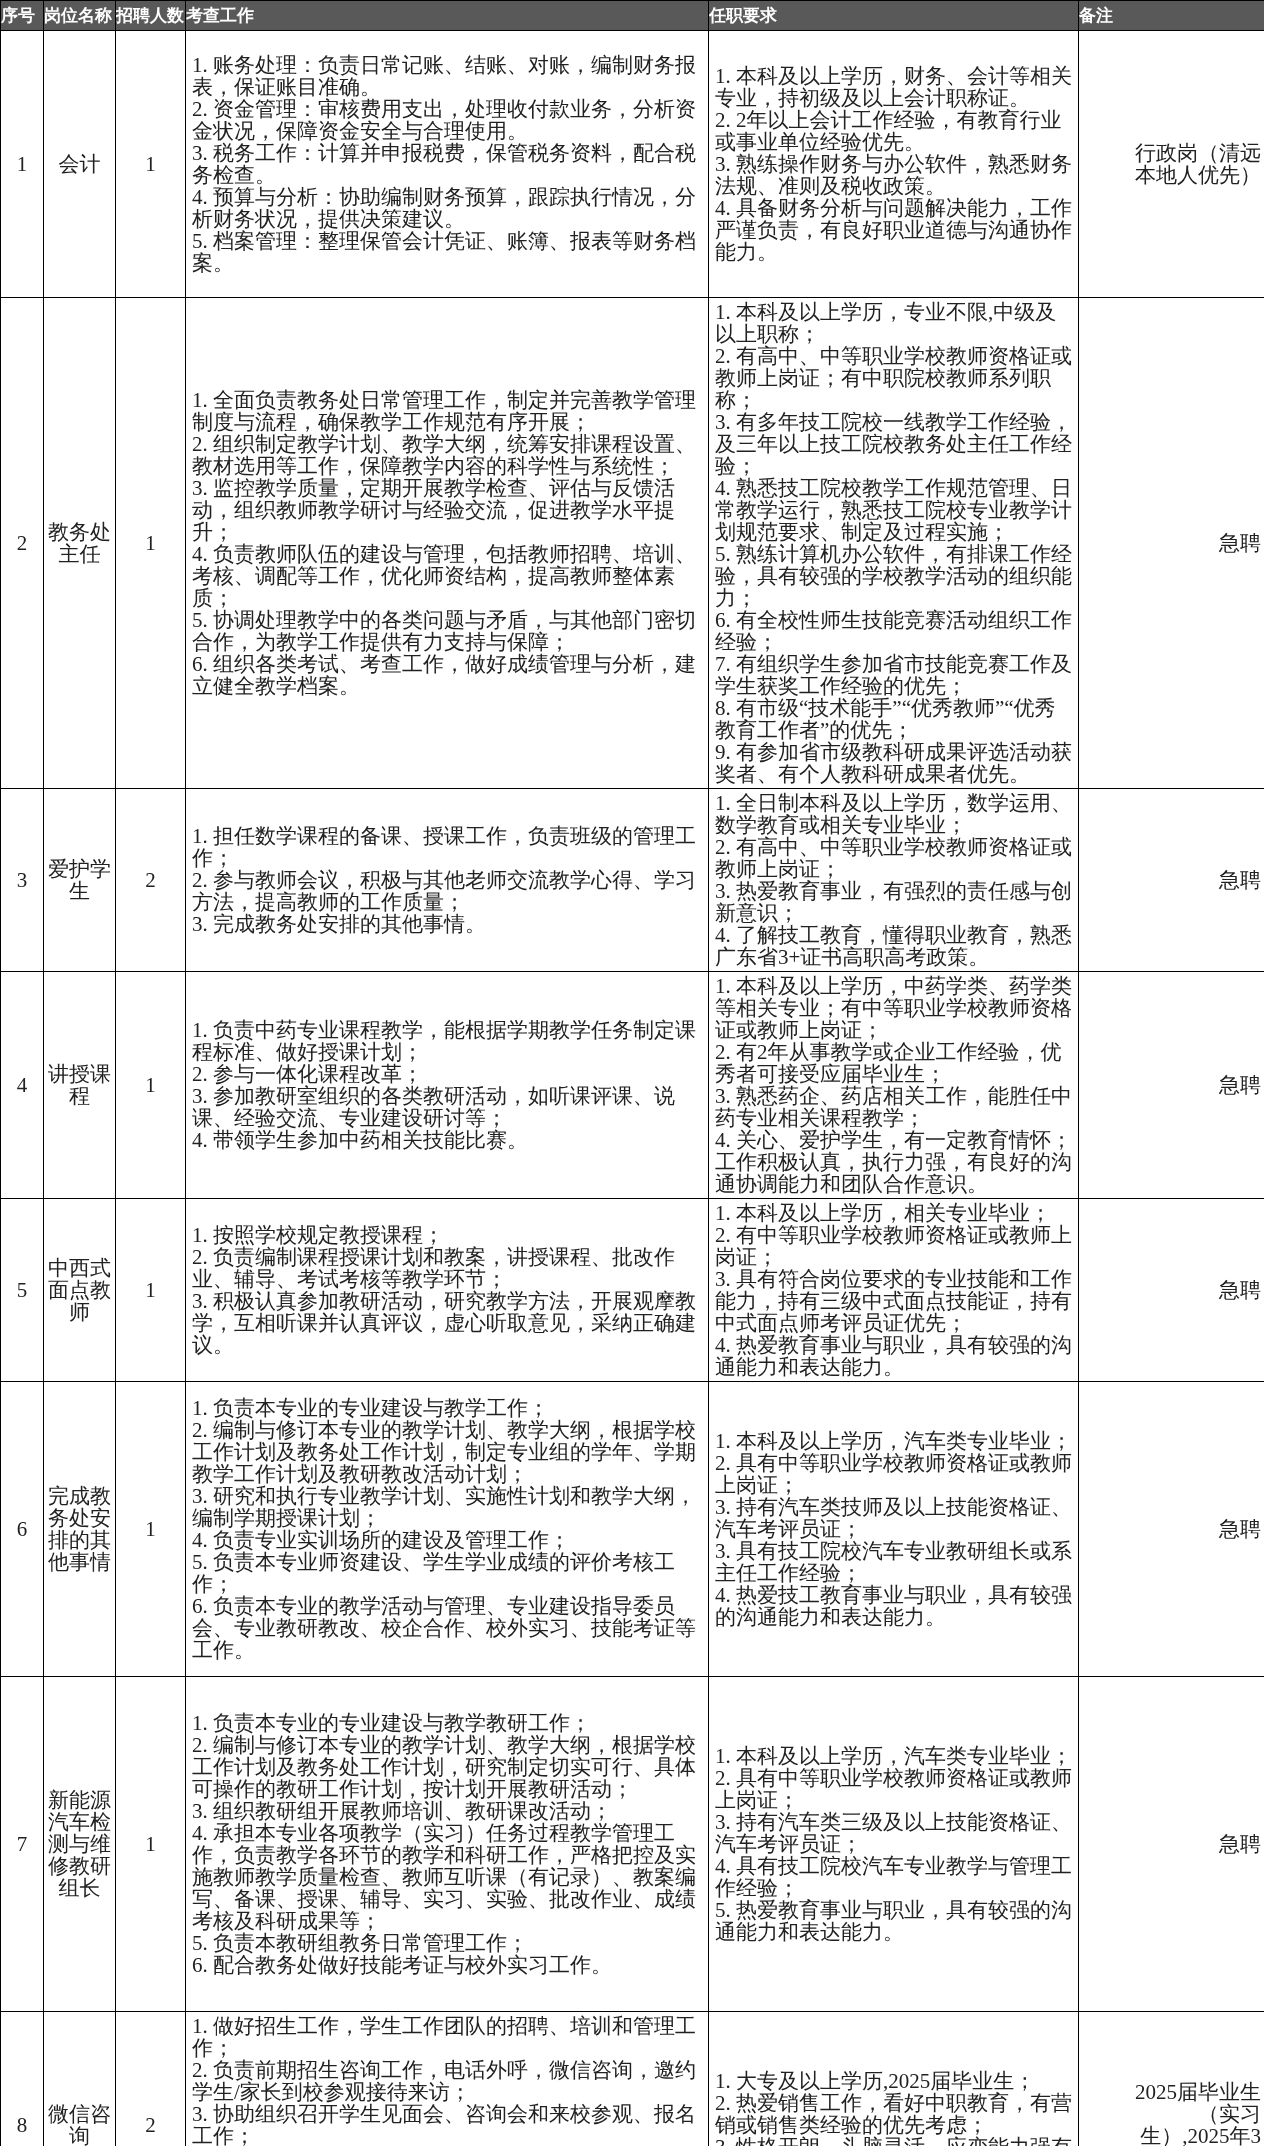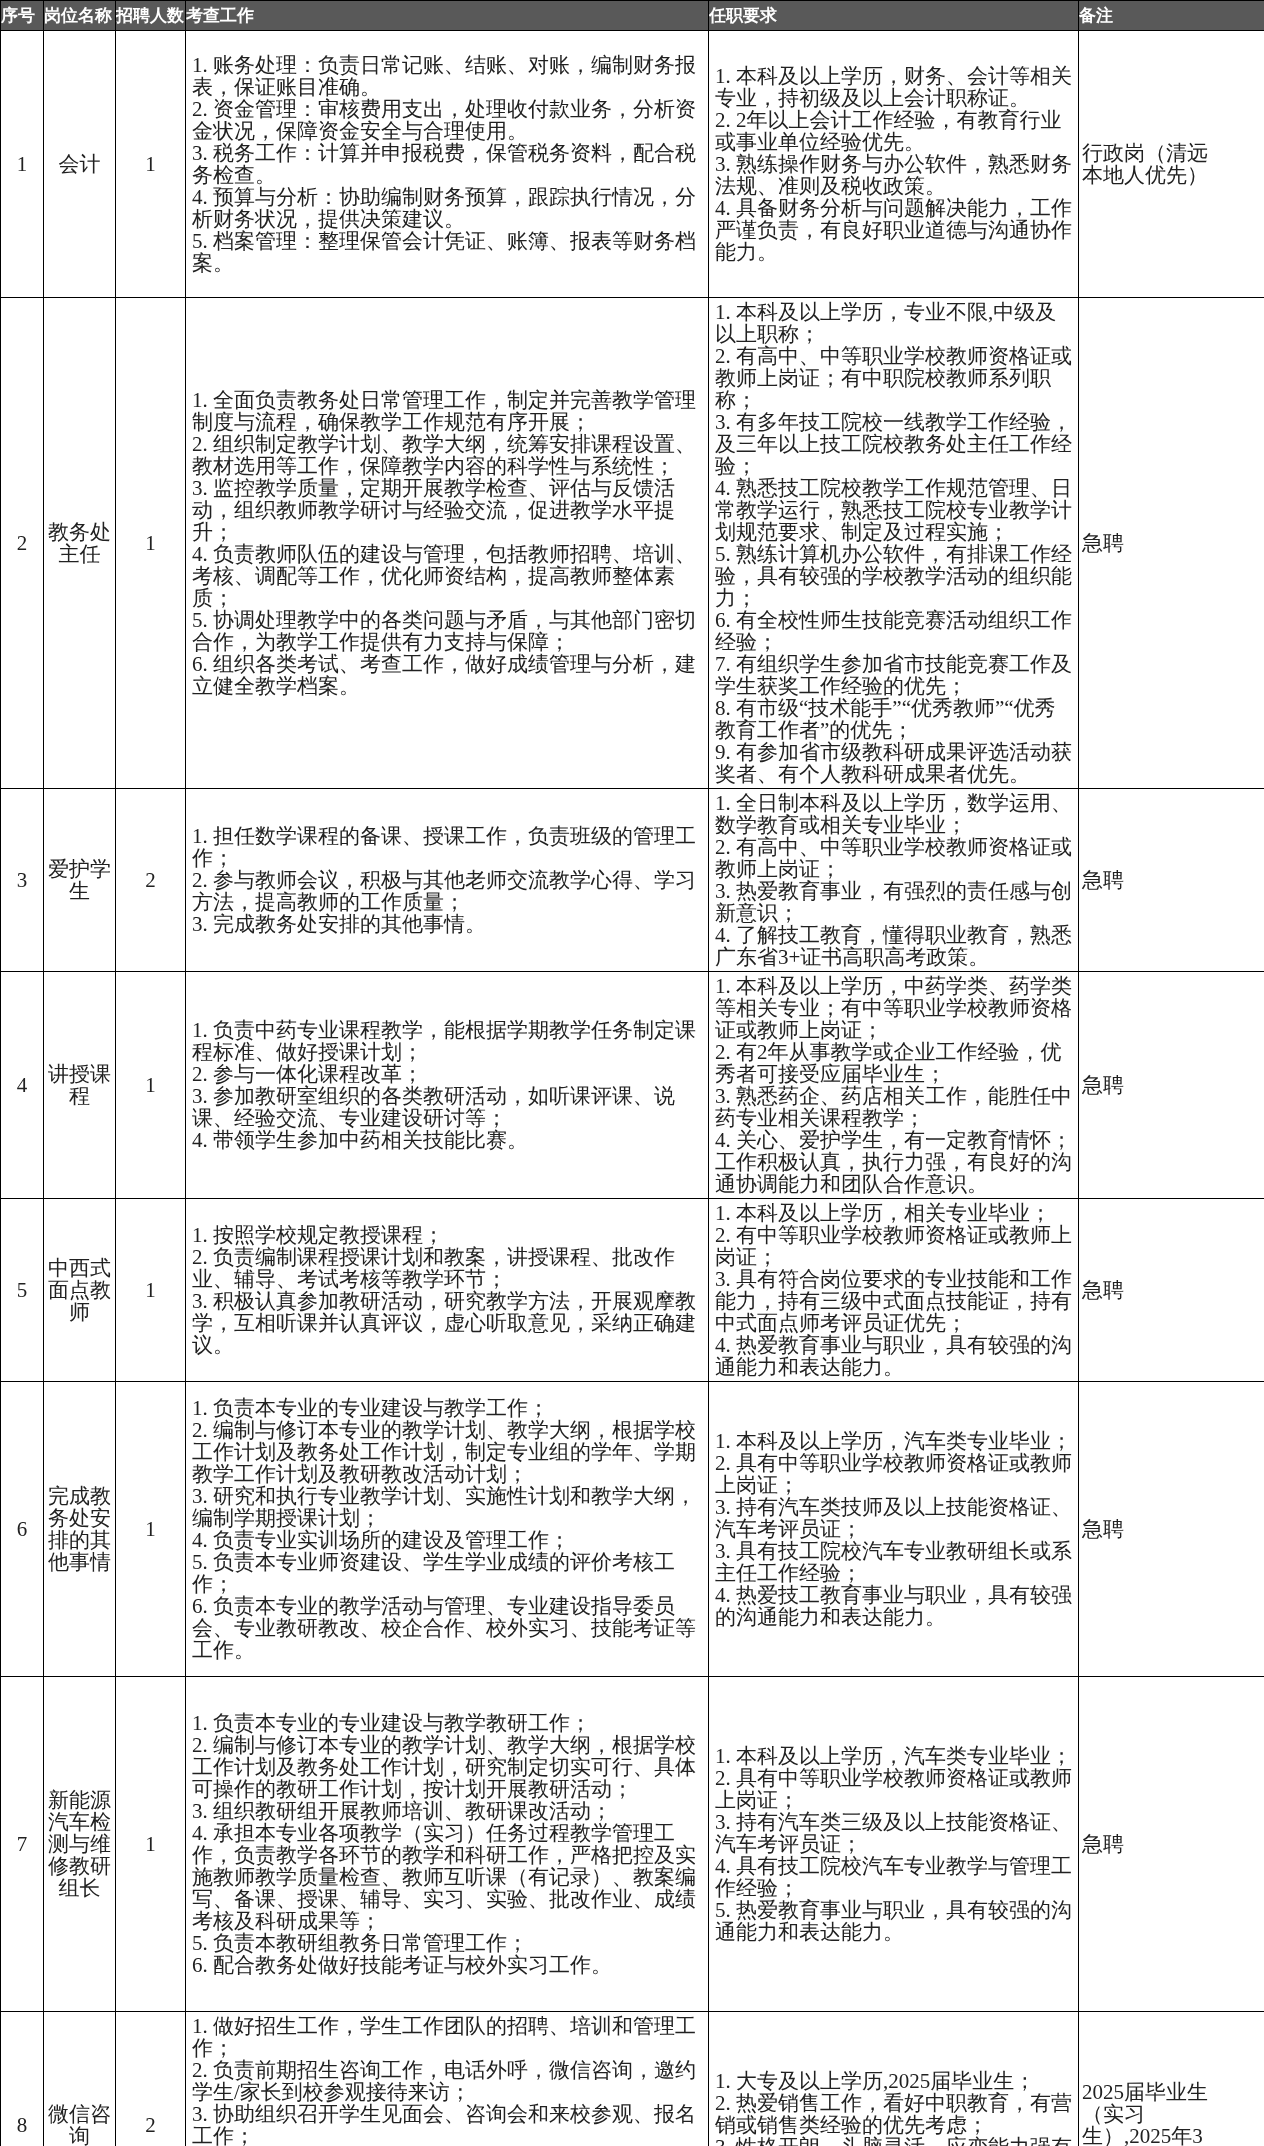--- a/index.html
+++ b/index.html
@@ -49,21 +49,21 @@
   td.c{
     text-align:center;
     padding:2px 0;
   }
   td.t{
     text-align:left;
     padding:3px 6px;
     white-space:pre-line;
   }
   td.note{
-    text-align:left;
+    text-align:right;
     padding:2px 3px;
     white-space:pre-line;
     border-radius:27px;
   }
   
   tbody tr:nth-child(1){height:267px;}
   tbody tr:nth-child(2){height:425px;}
   tbody tr:nth-child(3){height:178px;}
   tbody tr:nth-child(4){height:225px;}
   tbody tr:nth-child(5){height:170px;}

